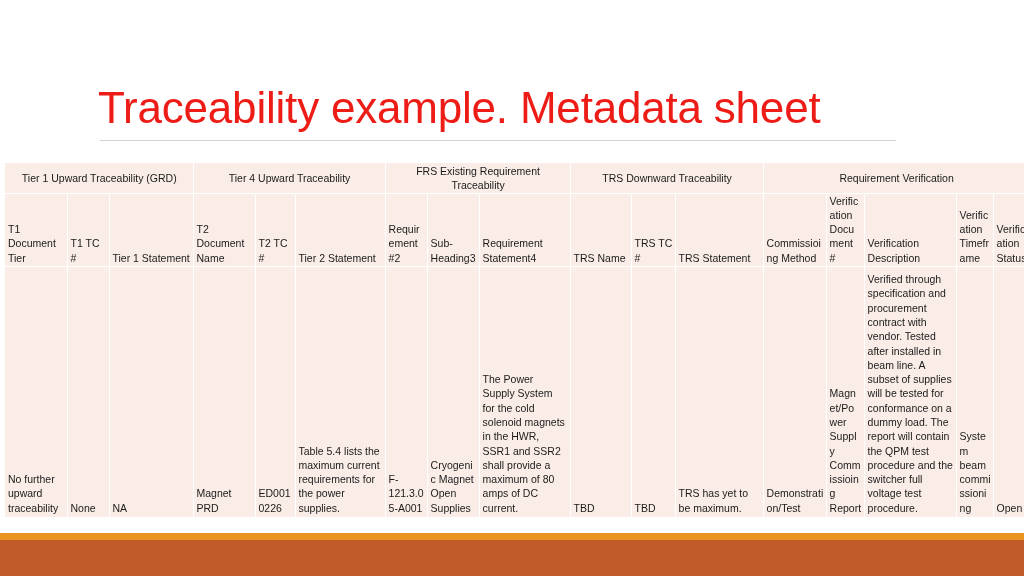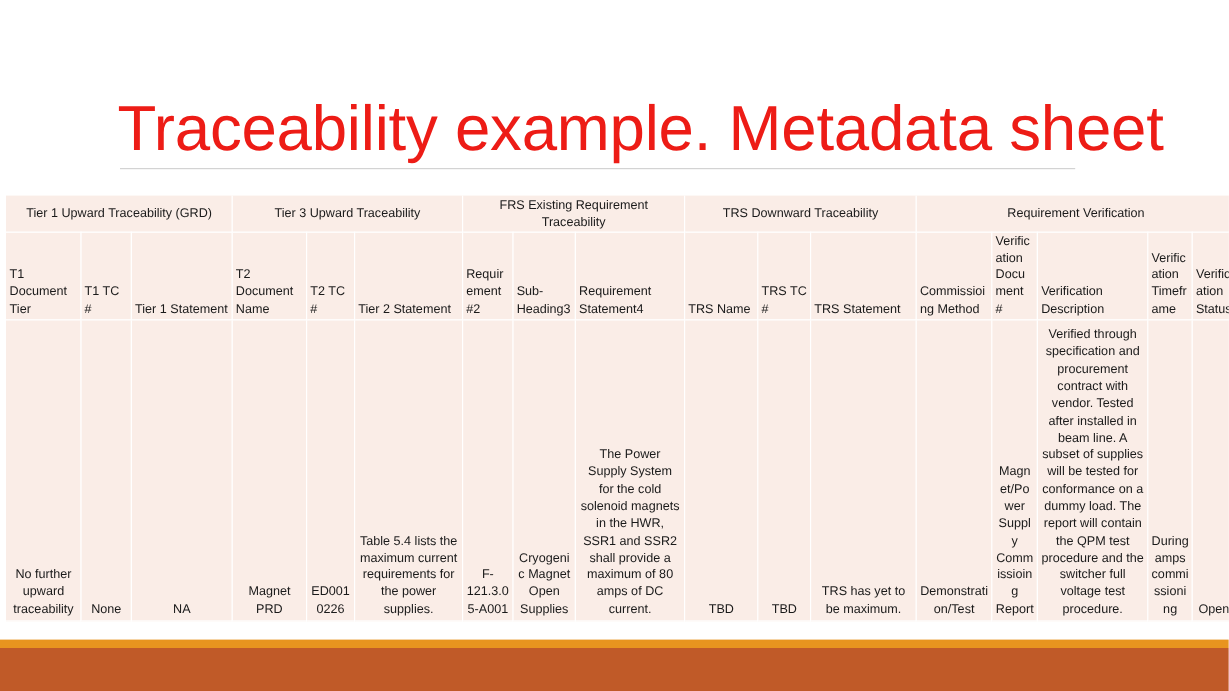--- a/index.html
+++ b/index.html
@@ -15,21 +15,21 @@
     font-family: "Liberation Sans", sans-serif;
   }
 
   
   #slide-title {
     position: absolute;
     left: 98px;
     top: 84px;
     width: 800px;
     color: #ED1C16;
-    font-size: 53px;
+    font-size: 44px;
     font-weight: 400;
     line-height: 48px;
     letter-spacing: -0.2px;
     white-space: nowrap;
   }
   #title-rule {
     position: absolute;
     left: 100px;
     top: 140px;
     width: 796px;
@@ -69,21 +69,20 @@
   #metadata-table tr.header-row td {
     vertical-align: bottom;
     height: 58px;
     padding-bottom: 1px;
     margin-left: 11px;
   }
   #metadata-table tr.data-row td {
     vertical-align: bottom;
     height: 248px;
     padding-bottom: 2px;
-    text-align: center;
   }
   td.col-end { border-right: none; }
 
   
   #bottom-stripe {
     position: absolute;
     left: 0;
     top: 533px;
     width: 1024px;
     height: 7px;
@@ -121,21 +120,21 @@
     <col style="width:63px">
     <col style="width:38px">
     <col style="width:92px">
     <col style="width:37px">
     <col style="width:36px">
   </colgroup>
 
   <tbody>
       <tr class="group-row">
     <td colspan="3">Tier 1 Upward Traceability (GRD)</td>
-    <td colspan="3">Tier 3 Upward Traceability</td>
+    <td colspan="3">Tier 4 Upward Traceability</td>
     <td colspan="3">FRS Existing Requirement Traceability</td>
     <td colspan="3">TRS Downward Traceability</td>
     <td colspan="5" class="col-end">Requirement Verification</td>
   </tr>
 
   <tr class="header-row">
     <td>T1 Document Tier</td>
     <td>T1 TC #</td>
     <td>Tier 1 Statement</td>
     <td>T2 Document Name</td>
@@ -163,20 +162,20 @@
     <td>Table 5.4 lists the maximum current requirements for the power supplies.</td>
     <td>F-121.3.05-A001</td>
     <td>Cryogenic Magnet Open Supplies</td>
     <td>The Power Supply System for the cold solenoid magnets in the HWR, SSR1 and SSR2 shall provide a maximum of 80 amps of DC current.</td>
     <td>TBD</td>
     <td>TBD</td>
     <td>TRS has yet to be maximum.</td>
     <td>Demonstration/Test</td>
     <td>Magnet/Power Supply Commissioing Report</td>
     <td>Verified through specification and procurement contract with vendor.  Tested after installed in beam line.  A subset of supplies will be tested for conformance on a dummy load.  The report will contain the QPM test procedure and the switcher full voltage test procedure.</td>
-    <td>During amps commissioning</td>
+    <td>System beam commissioning</td>
     <td class="col-end">Open</td>
   </tr>
 </tbody>
   </table>
 
 <div id="bottom-stripe"></div>
 <div id="bottom-band"></div>
 
 </body></html>

